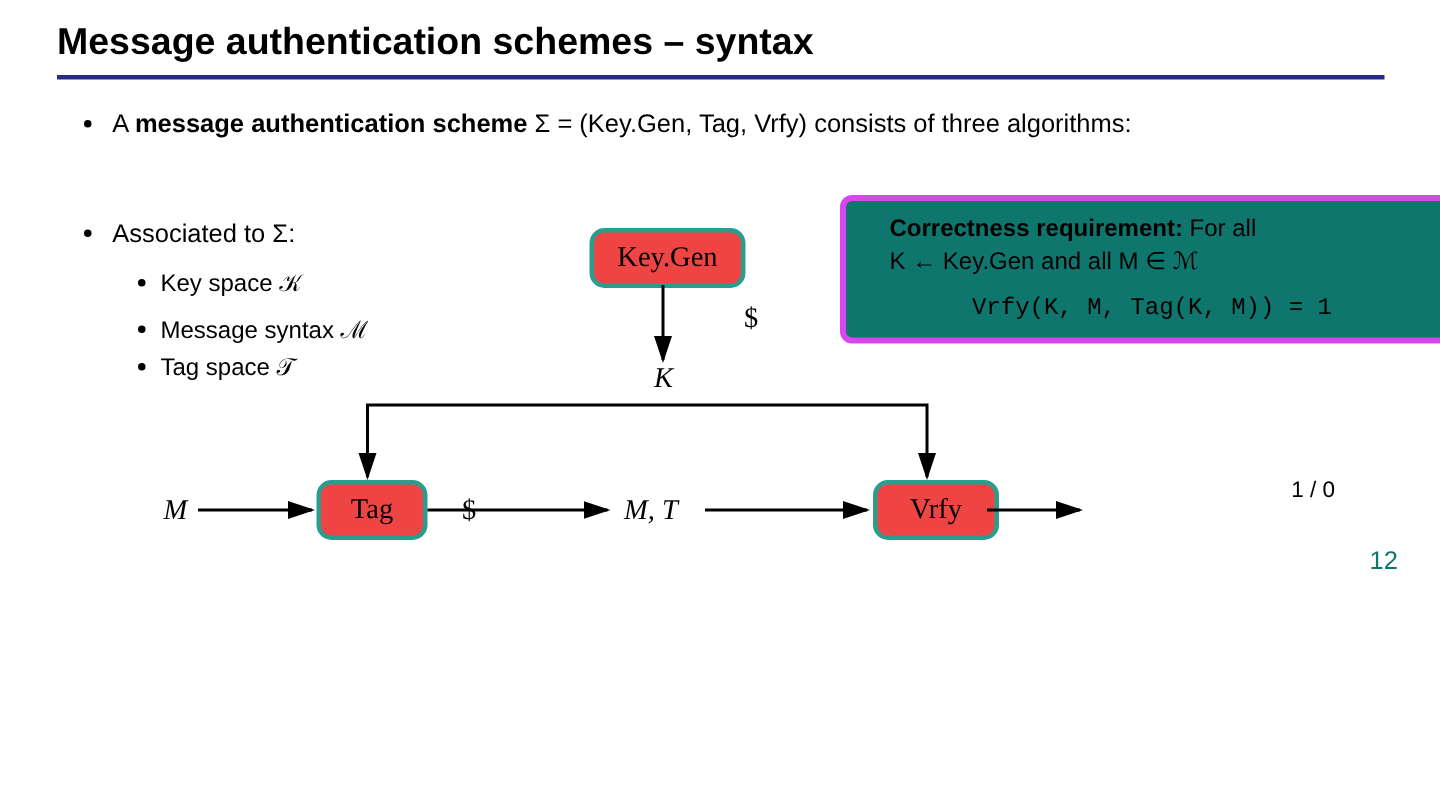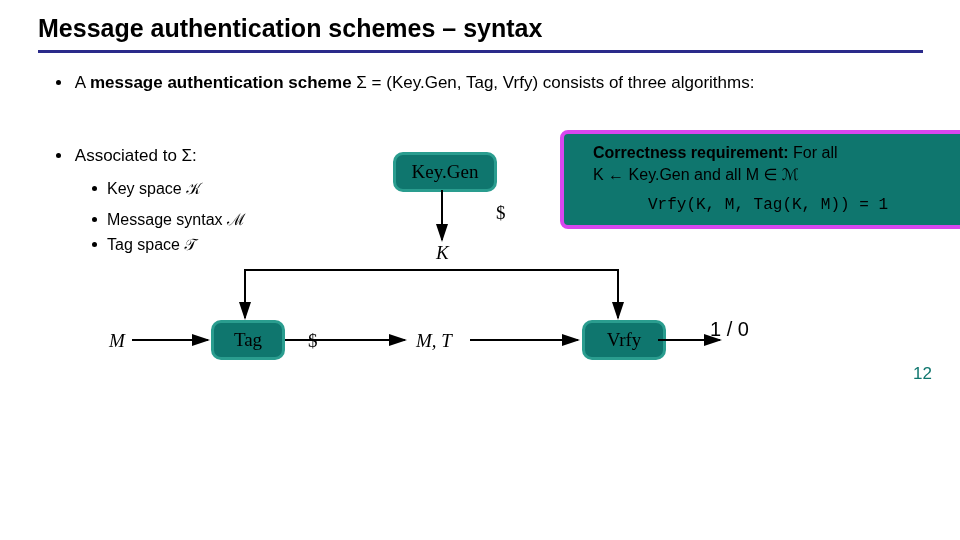--- a/index.html
+++ b/index.html
@@ -7,21 +7,21 @@
   .title{position:absolute;left:38px;top:14px;font-size:25px;font-weight:bold}
   .title-underline{position:absolute;left:38px;top:50px;width:885px;height:3px;background:#2a2a8a}
   .bullet{position:absolute}
   .b1{left:56px;top:72px;width:840px;line-height:1.35}
   .b2{left:56px;top:146px}
   .sub{left:92px;font-size:16px}
   .s1{top:180px}
   .s2{top:208px}
   .s3{top:236px}
   .dot{display:inline-block;width:5px;height:5px;background:#000;border-radius:50%;vertical-align:middle;margin-right:10px;margin-bottom:3px}
-  .box{position:absolute;border:3px solid #2a9d8f;border-radius:10px;background:#0f766e;text-align:center;font-family:"Times New Roman",serif;font-size:19px;padding:6px 12px}
+  .box{position:absolute;border:3px solid #2a9d8f;border-radius:10px;background:#ef4444;text-align:center;font-family:"Times New Roman",serif;font-size:19px;padding:6px 12px}
   .keygen{left:393px;top:152px;width:74px}
   .tagbox{left:211px;top:320px;width:44px}
   .vrfybox{left:582px;top:320px;width:54px}
   .corr{position:absolute;left:560px;top:130px;width:350px;border:4px solid #d946ef;border-radius:8px;background:#0f766e;padding:8px 29px;font-size:16px;line-height:1.35}
   .lbl{position:absolute;font-family:'Times New Roman',serif;font-size:19px;font-style:italic}
   .pagenum{position:absolute;right:28px;bottom:20px;font-size:17px;color:#0f766e}
   svg{position:absolute;overflow:visible}
 </style>
 </head>
 <body>
@@ -53,21 +53,21 @@
 
   <div class="box keygen">Key.Gen</div>
   <div class="box vrfybox">Vrfy</div>
   <div class="box tagbox">Tag</div>
 
   <div class="lbl" style="left:496px;top:202px;font-style:normal">$</div>
   <div class="lbl" style="left:436px;top:242px">K</div>
   <div class="lbl" style="left:109px;top:330px">M</div>
   <div class="lbl" style="left:308px;top:330px;font-style:normal">$</div>
   <div class="lbl" style="left:416px;top:330px">M, T</div>
-  <div style="position:absolute;left:710px;top:318px;font-size:20px;text-align:left;width:180px">
+  <div style="position:absolute;left:710px;top:318px;font-size:15px;text-align:right;width:180px">
     <div>1 / 0</div>
   </div>
 
   <svg width="960" height="540" style="left:0;top:0">
     <defs>
       <marker id="arr" markerWidth="10" markerHeight="10" refX="8" refY="3" orient="auto">
         <path d="M0,0 L9,3 L0,6 Z" fill="#000"></path>
       </marker>
     </defs>
 

